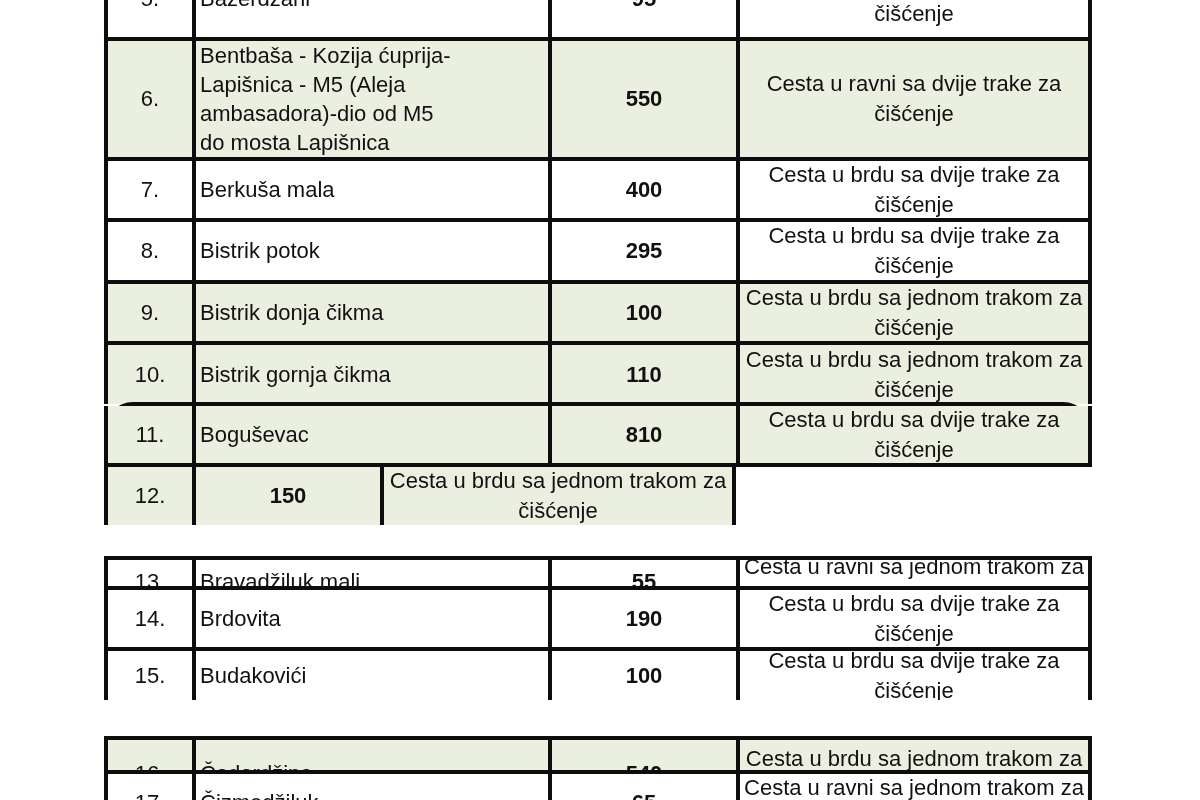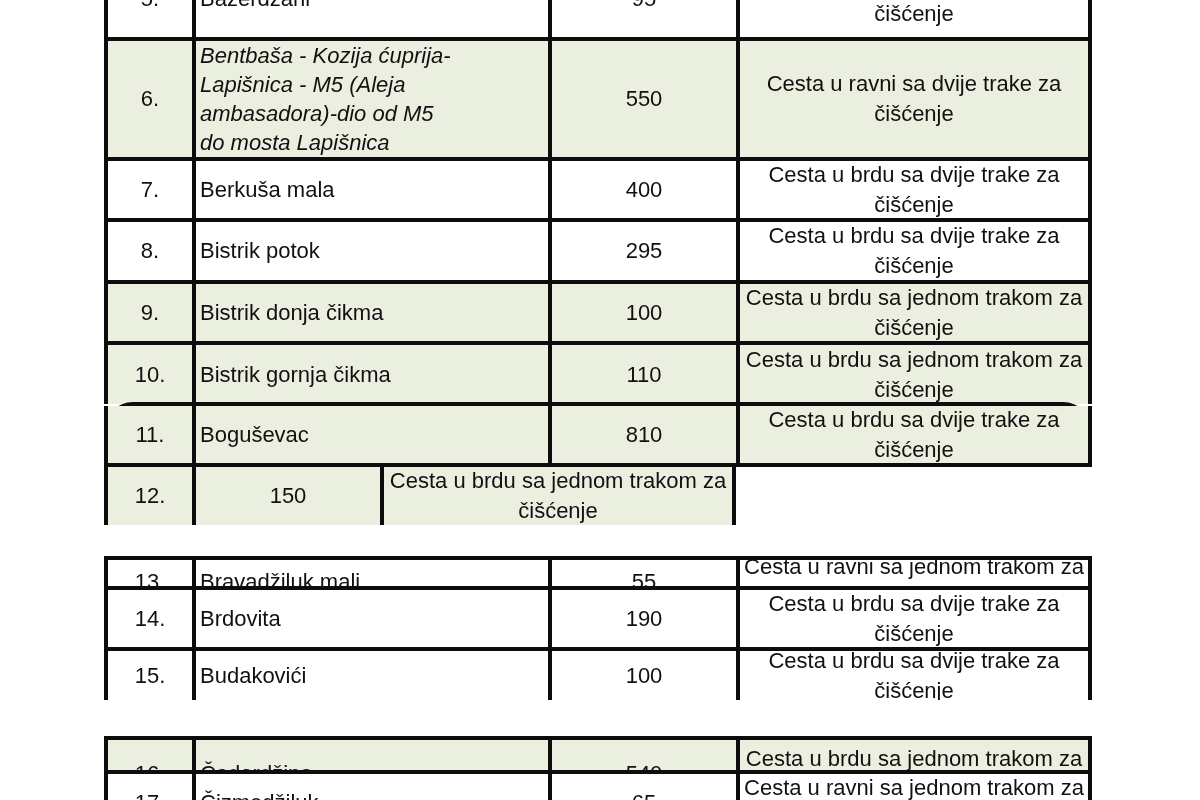--- a/index.html
+++ b/index.html
@@ -40,42 +40,42 @@
       font-size: 22px;
       line-height: 30px;
       display: flex;
       align-items: center;
       background: #ffffff;
       overflow: hidden;
     }
     .cell:last-child { border-right: 4px solid #0d0d0d; }
     .c-num  { width: 88px;  justify-content: center; }
     .c-name { width: 356px; justify-content: flex-start; padding-left: 4px; text-align: left; }
-    .c-len  { width: 188px; justify-content: center; }
+    .c-len  { width: 188px; justify-content: center; font-weight: bold; }
     .c-desc { width: 356px; justify-content: center; text-align: center; padding: 0 4px; }
     .desc-text { display: block; }
   </style>
 </head>
 <body>
 
 <div class="page">
   <div class="table">
 
     <div class="row" style="top:-4px;height:81px;">
       <div class="cell c-num">5.</div>
       <div class="cell c-name">Bazerdžani</div>
       <div class="cell c-len">95</div>
       <div class="cell c-desc">
           <span class="desc-text">Cesta u ravni sa jednom trakom za čišćenje</span>
         </div>
     </div>
 
     <div class="row shaded" style="top:77px;height:120px;">
       <div class="cell c-num">6.</div>
-      <div class="cell c-name" style="line-height:29px;padding-right:90px;font-style:italic;">Bentbaša - Kozija ćuprija- Lapišnica - M5 (Aleja ambasadora)-dio od M5 do mosta Lapišnica</div>
+      <div class="cell c-name" style="line-height:29px;padding-right:90px;">Bentbaša - Kozija ćuprija- Lapišnica - M5 (Aleja ambasadora)-dio od M5 do mosta Lapišnica</div>
       <div class="cell c-len">550</div>
       <div class="cell c-desc">
           <span class="desc-text">Cesta u ravni sa dvije trake za čišćenje</span>
         </div>
     </div>
 
     <div class="row" style="top:197px;height:61px;">
       <div class="cell c-num">7.</div>
       <div class="cell c-name">Berkuša mala</div>
       <div class="cell c-len">400</div>

